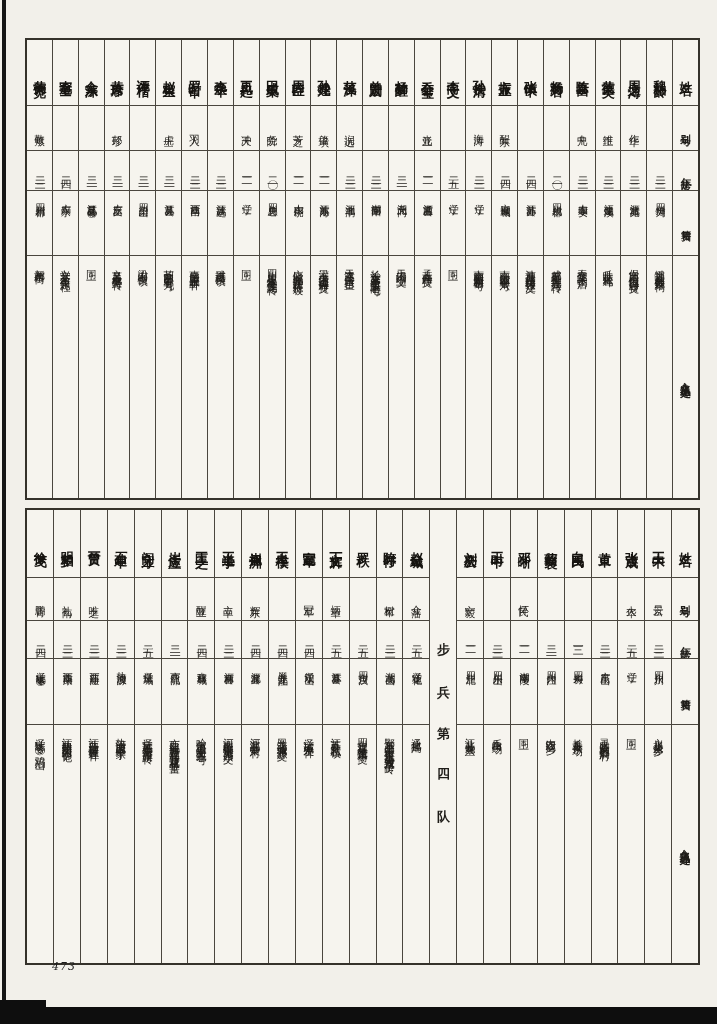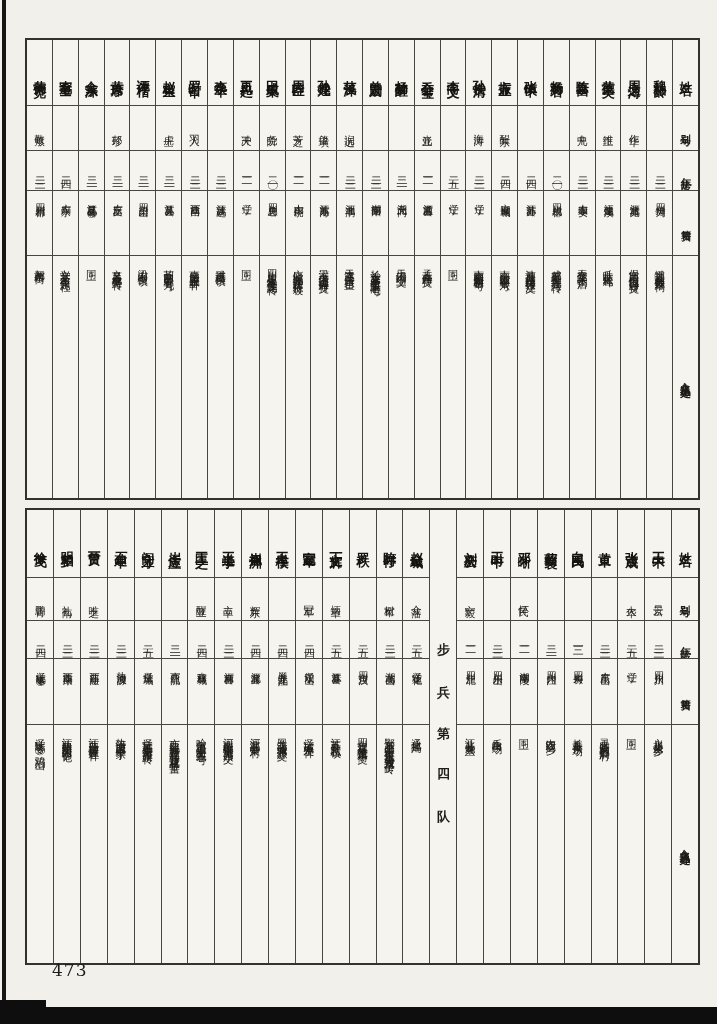--- a/index.html
+++ b/index.html
@@ -65,22 +65,23 @@
   .h-age{letter-spacing:5px;}
   .h-origin{letter-spacing:15px;}
   .h-addr{letter-spacing:36px;}
 
   
   .divider-cell{flex:1 1 auto; border-bottom:none; display:flex; align-items:center; justify-content:center;}
   .divider-cell .vtext{font-size:13px; font-weight:700; letter-spacing:42px;}
 
   #page-number{
     position:absolute; left:52px; top:960px;
-    font-family:"DejaVu Serif", serif; font-size:17px; color:#1c1c1c;
+    font-family:"DejaVu Serif", serif; font-size:11px; color:#1c1c1c;
     letter-spacing:1px;
+    font-style:italic;
   }
 </style>
 </head>
 <body>
 
 <div id="page">
 
   <div class="scan-left"></div>
   <div class="scan-bottom"></div>
   <div class="scan-corner"></div>

